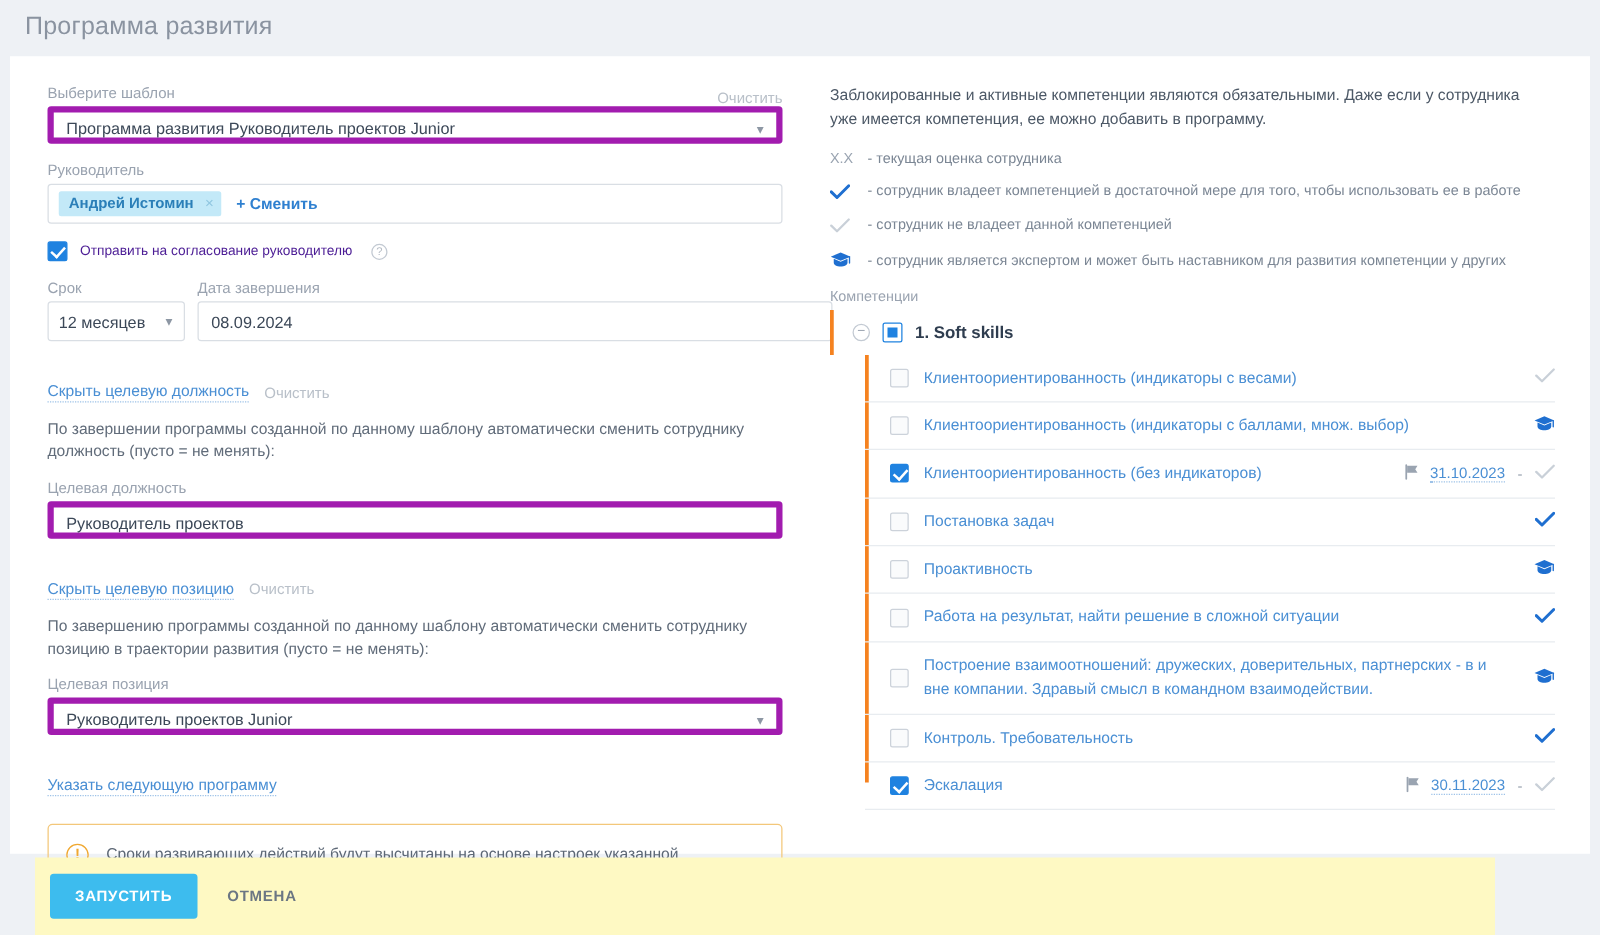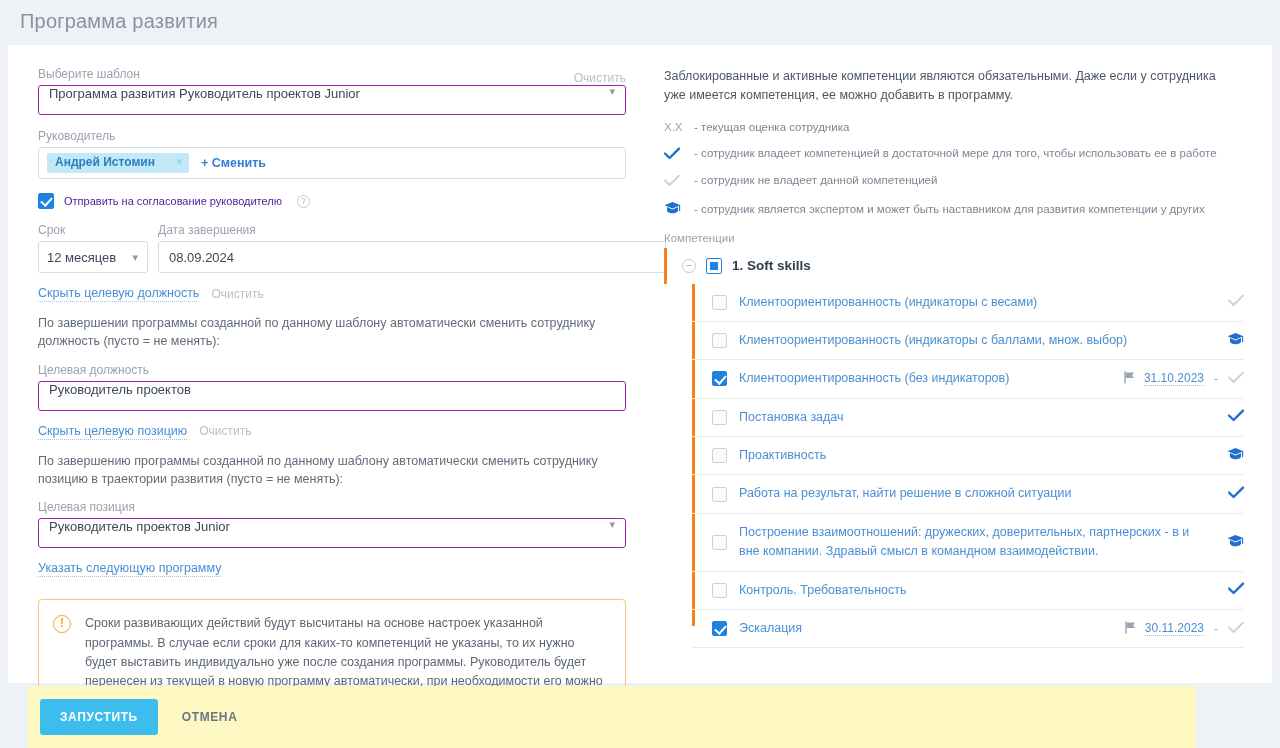--- a/index.html
+++ b/index.html
@@ -45,24 +45,24 @@
     width:588px;
   }
   .clear-link-muted {
     font-size:12px;
     color:#b9c0c9;
     cursor:default;
   }
   .inputbox {
     width:588px;
     height:30px;
-    border:1px solid #a21caf;
+    border:5px solid #a21caf;
     border-radius:3px;
     display:flex;
-    align-items:flex-start;
+    align-items:flex-end;
     padding:0 10px;
     font-size:13px;
     color:#3c4858;
     background:#fff;
     position:relative;
   }
   .inputbox .chev {
     position:absolute;
     right:10px;
     color:#8d97a4;
@@ -84,21 +84,21 @@
   }
   .chip {
     background:#c3e9f8;
     color:#2b7fb8;
     font-size:12px;
     font-weight:bold;
     border-radius:2px;
     padding:3px 6px 3px 8px;
     display:flex;
     align-items:center;
-    gap:21px;
+    gap:9px;
     line-height:1.1;
   }
   .chip .x { color:#8fc6e0; font-size:12px; font-weight:normal; }
   .chip-action {
     color:#2f80d0;
     font-size:12.5px;
     font-weight:bold;
     white-space:nowrap;
   }
 
@@ -136,21 +136,21 @@
   }
 
   .dotted-link {
     color:#4a8fd4;
     font-size:12.5px;
     border-bottom:1px dotted #9dc2e8;
     cursor:pointer;
     display:inline-block;
     line-height:1.3;
   }
-  .linkrow { margin-top:12px; display:flex; align-items:center; gap:12px; }
+  .linkrow { margin-top:32px; display:flex; align-items:center; gap:12px; }
   .para {
     width:588px;
     margin-top:12px;
     font-size:12.5px;
     color:#616c7a;
     line-height:1.45;
   }
 
   .warnbox {
     width:588px;

